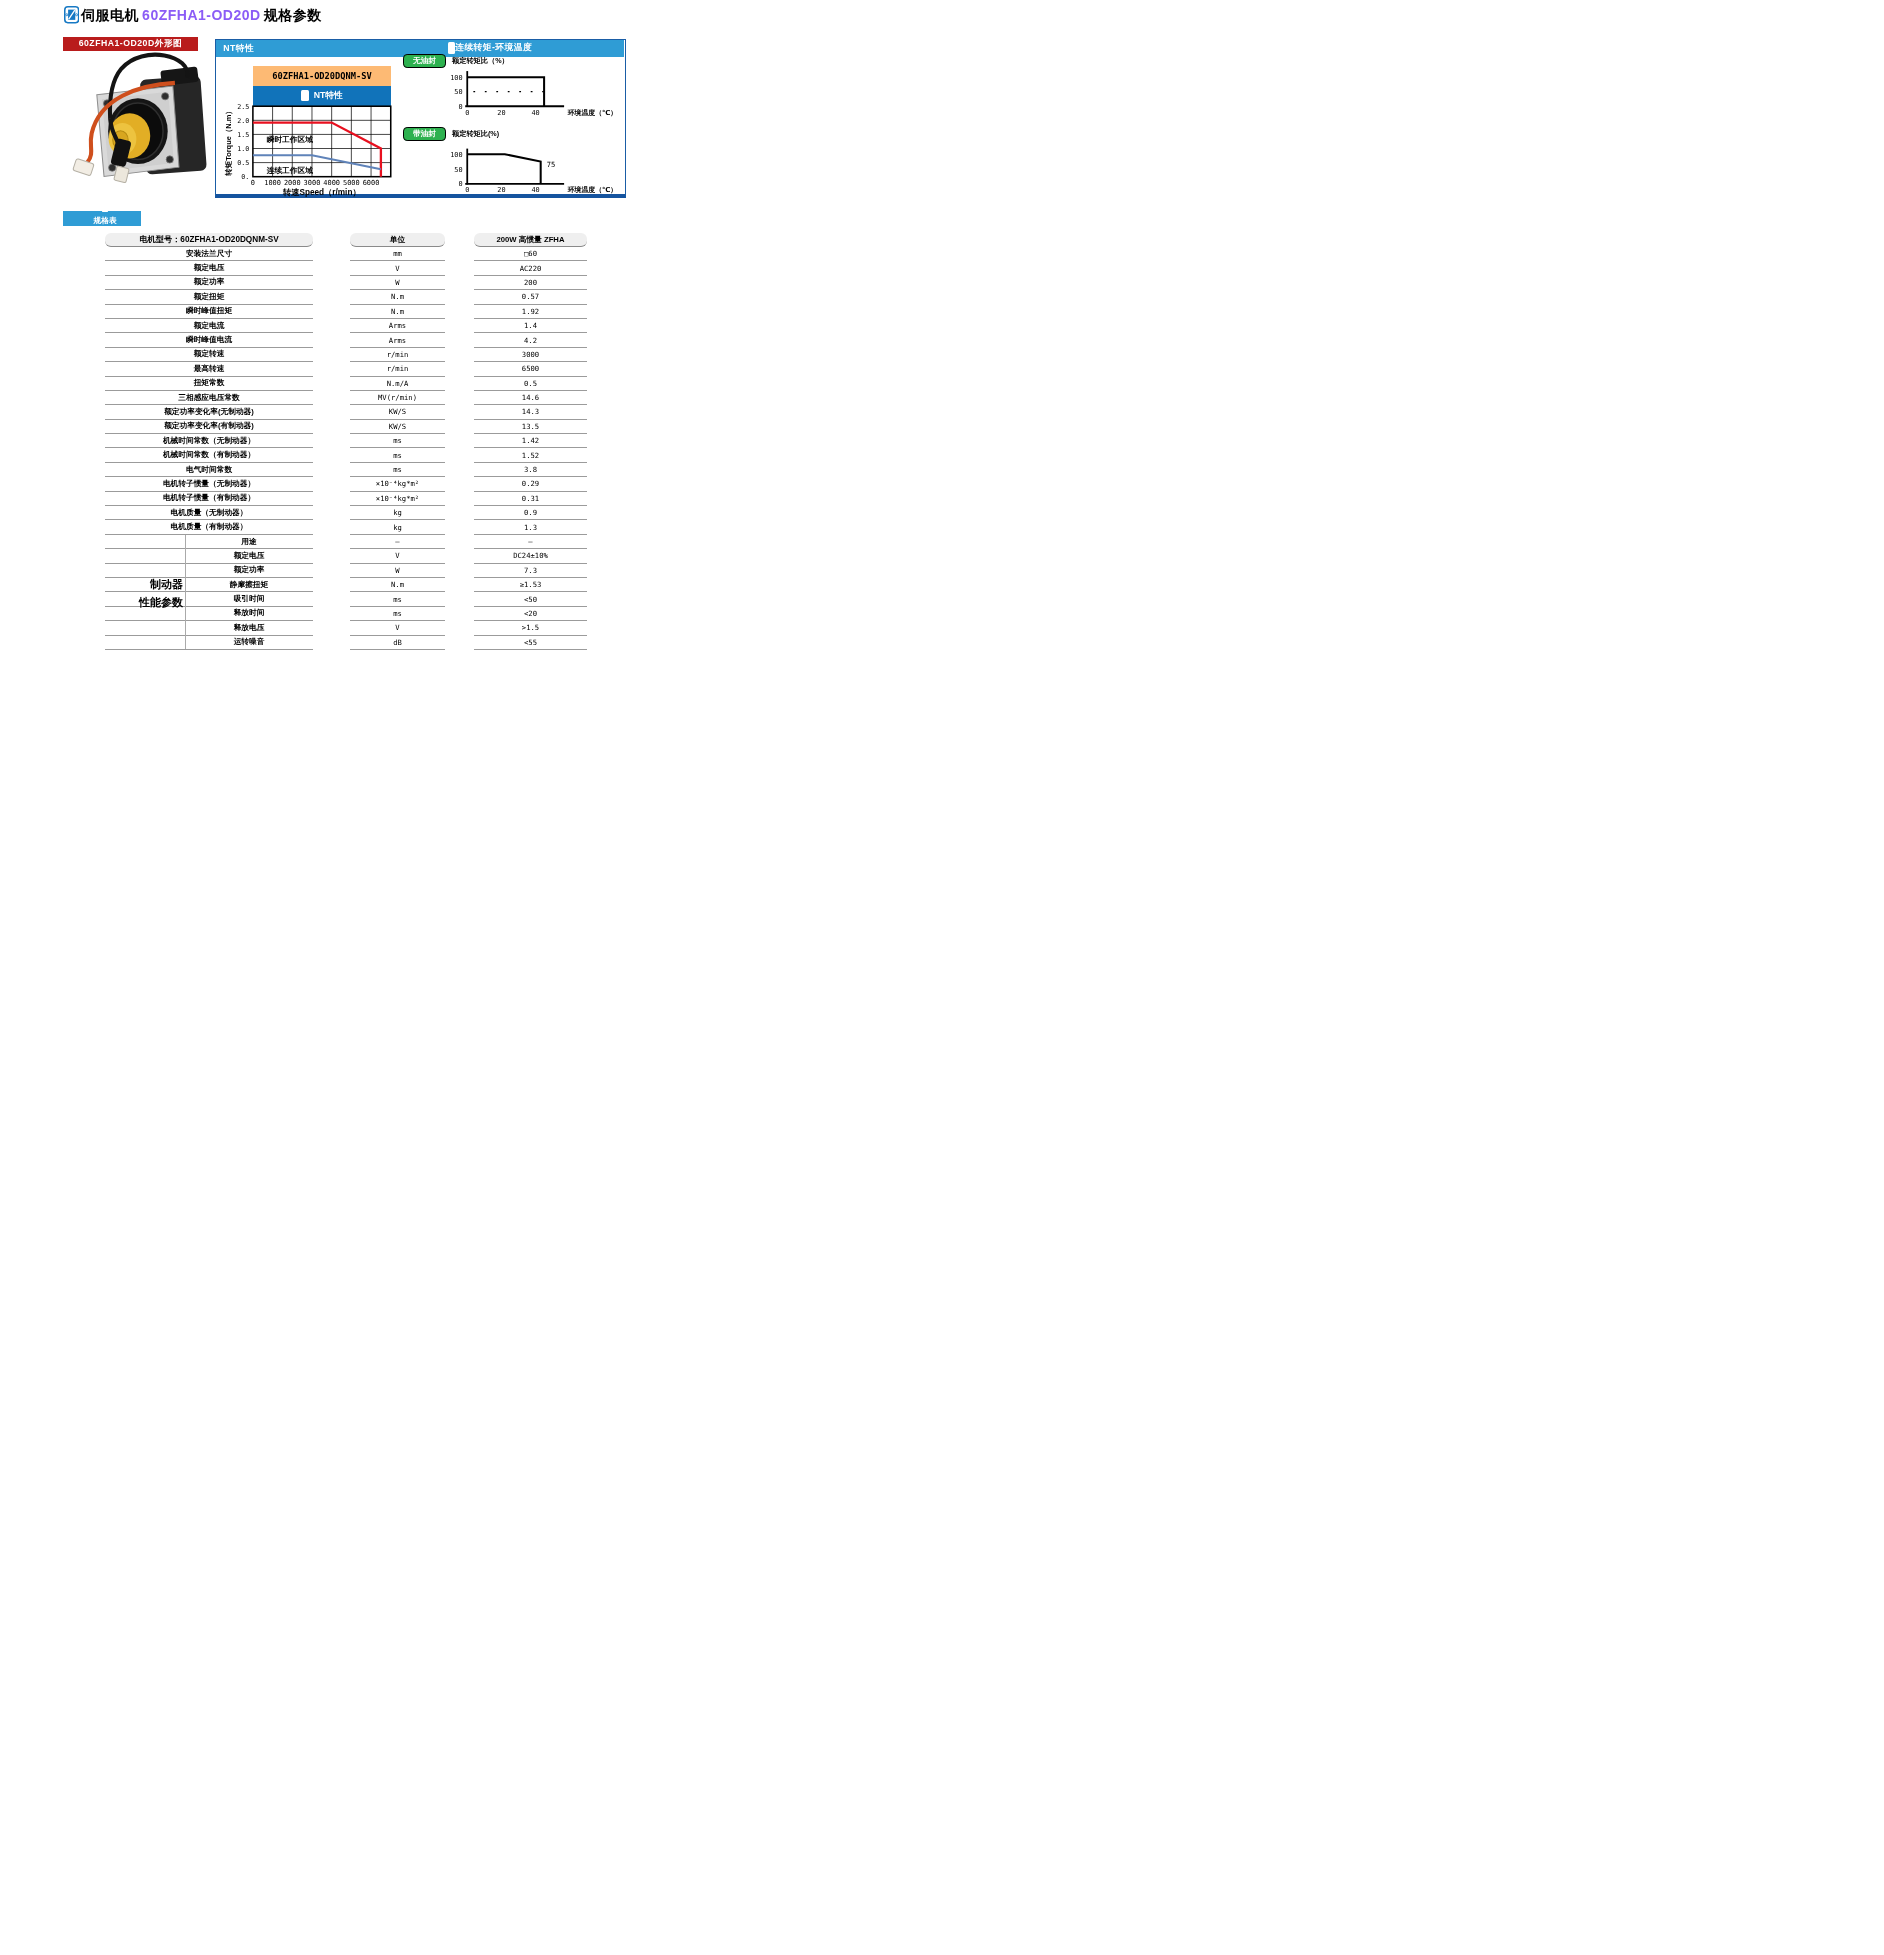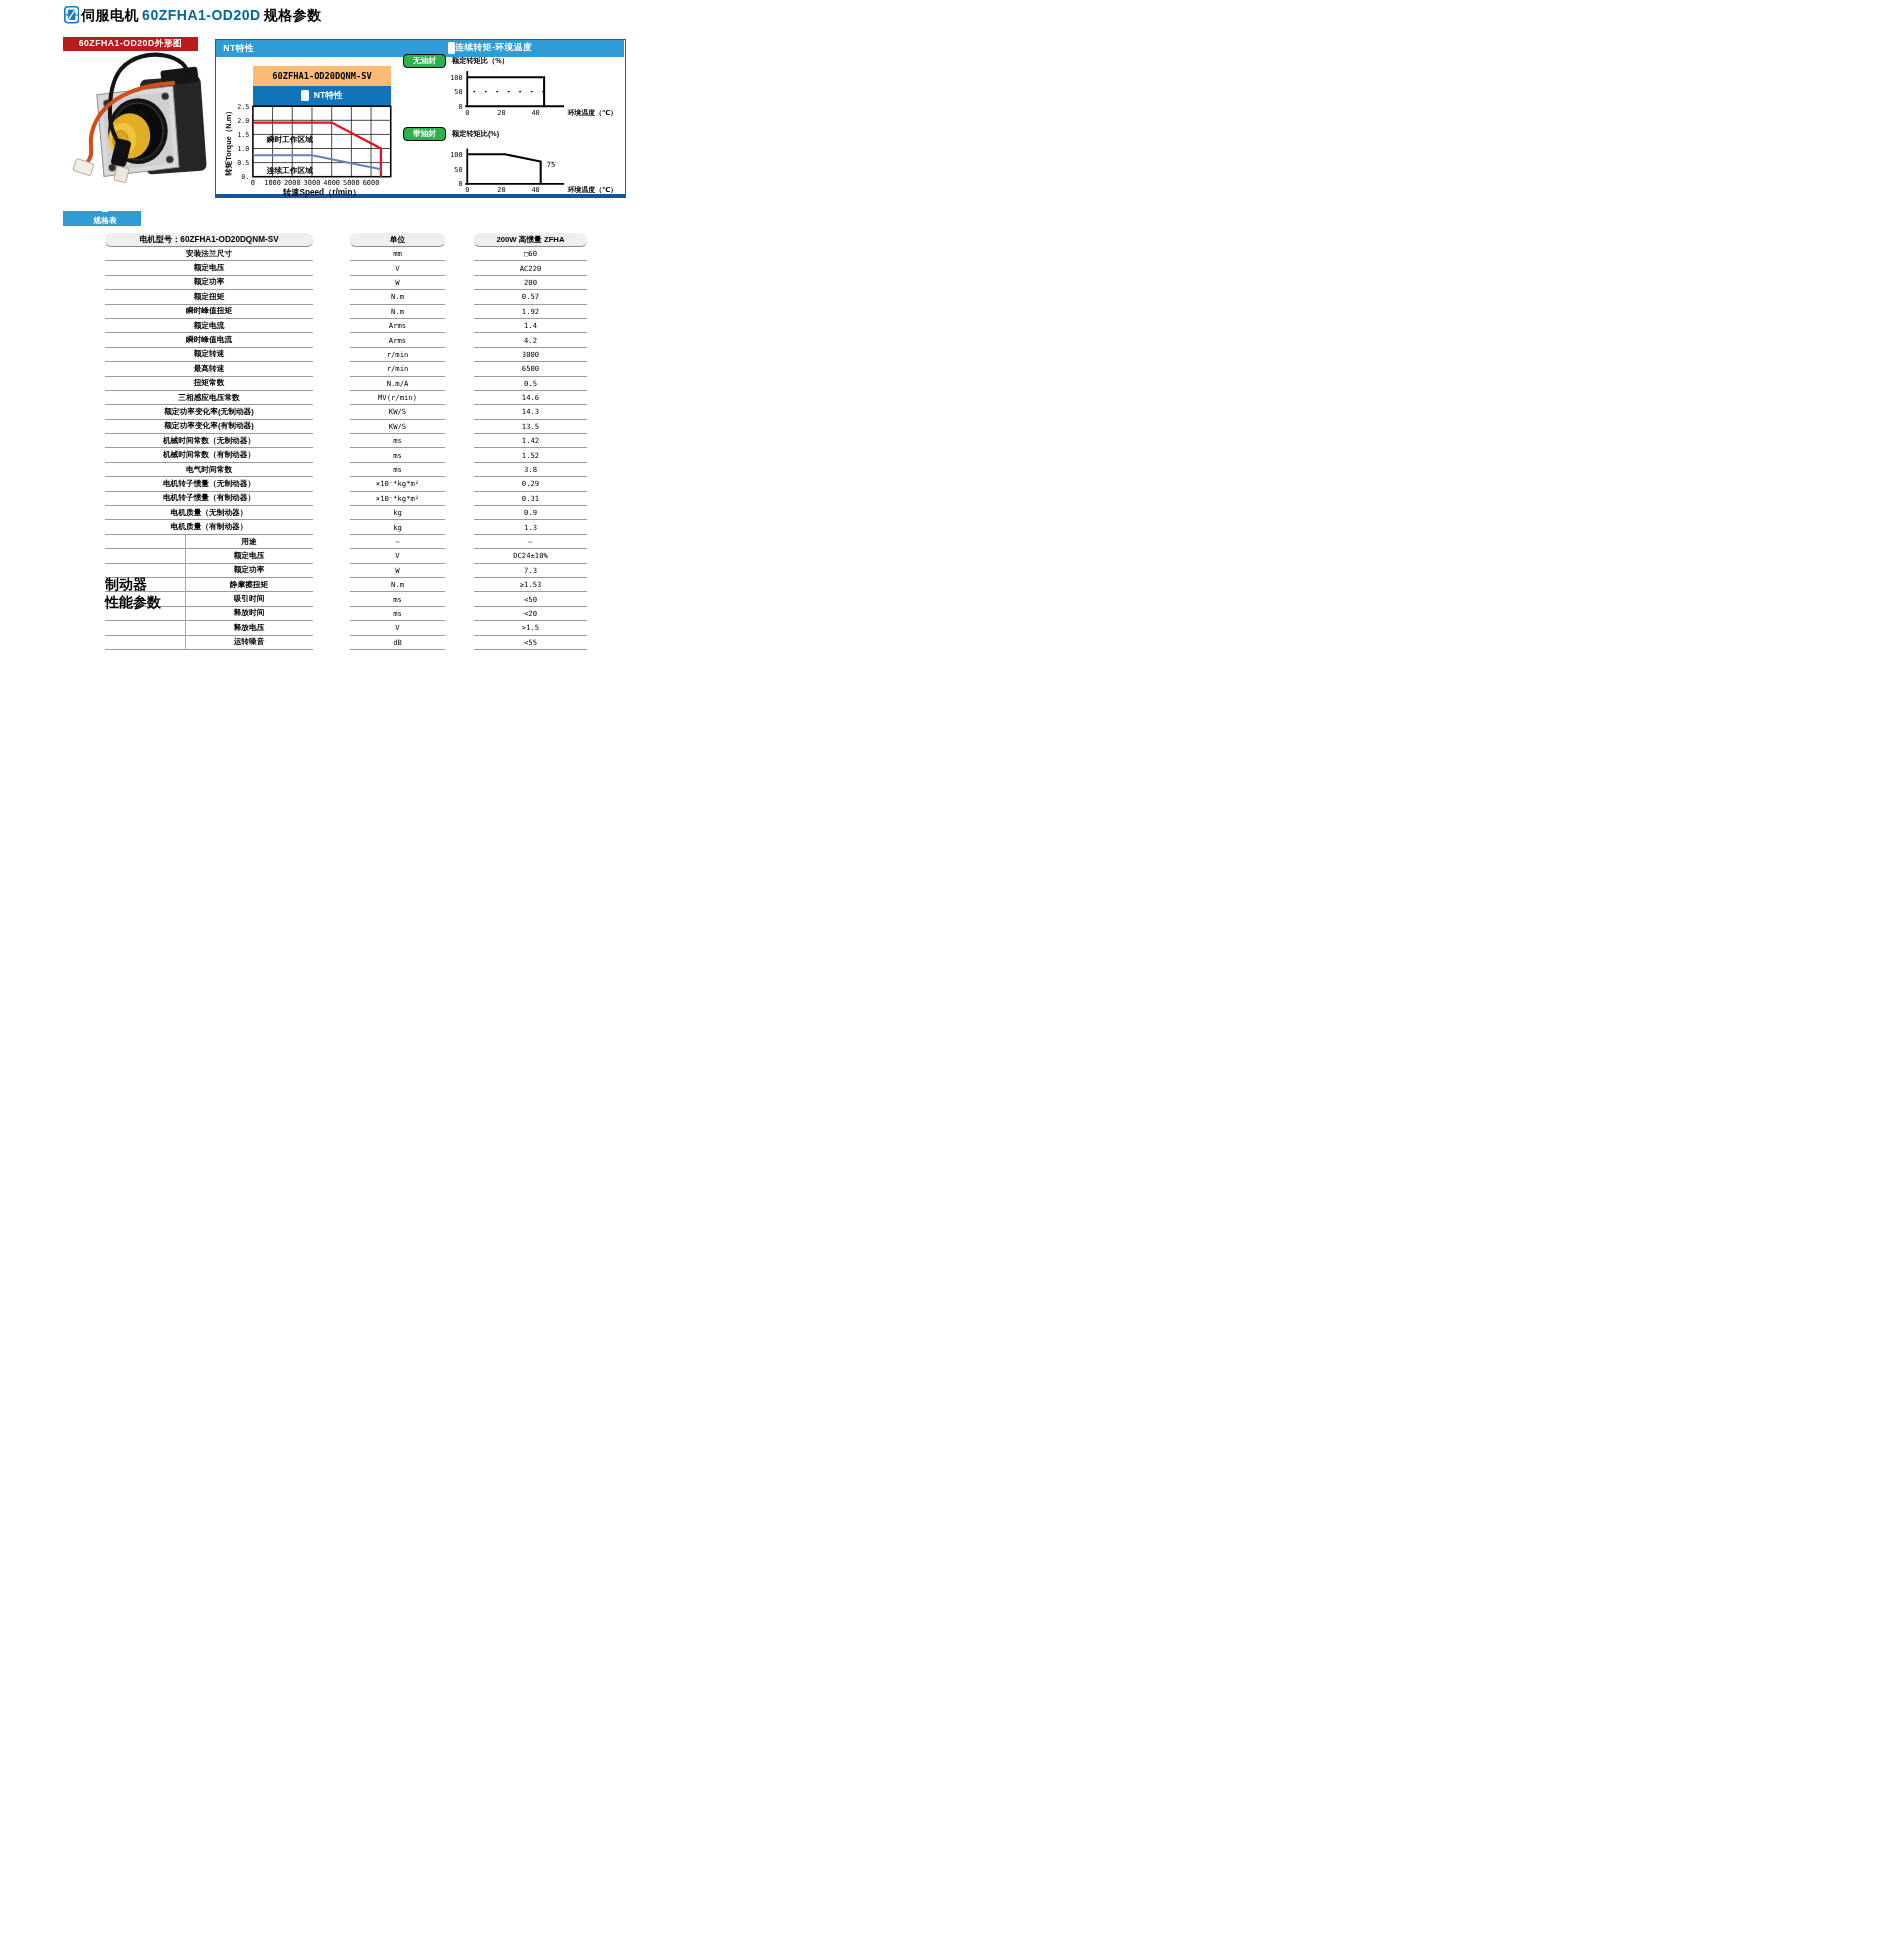--- a/index.html
+++ b/index.html
@@ -2,21 +2,21 @@
 <html style="font-size:8.2px"><head>
 <meta charset="utf-8">
 <style>
   html,body{margin:0;padding:0;background:#fff;}
   #page{position:relative;width:628px;height:652px;background:#fff;overflow:hidden;
         font-family:"Liberation Sans","DejaVu Sans",sans-serif;color:#000;}
   .abs{position:absolute;}
 
   
   #page-title{position:absolute;left:81px;top:7.2px;font-size:14px;font-weight:bold;letter-spacing:0.5px;white-space:nowrap;}
-  #page-title .model{color:#0369a1;padding:0 3.1px;}
+  #page-title .model{color:#8b5cf6;padding:0 3.1px;}
 
   
   #photo-banner{position:absolute;left:63px;top:37px;width:135px;height:14.4px;background:#b91c1c;
     color:#fff;font-size:8.7px;font-weight:bold;display:flex;align-items:center;justify-content:center;letter-spacing:0.5px;}
   #photo-box{position:absolute;left:66px;top:51px;width:150px;height:145px;background:#fff;}
 
   
   #nt-panel{position:absolute;left:215px;top:39px;width:411px;height:159px;box-sizing:border-box;
     border:1.5px solid #1a5da6;border-bottom:4.1px solid #15549f;background:#fff;}
   #nt-header{position:absolute;left:216px;top:40px;width:408px;height:17px;background:#2f9cd5;}
@@ -48,22 +48,22 @@
   .tcol{position:absolute;top:233px;}
   #tcol-name{left:105px;width:208px;}
   #tcol-unit{left:350px;width:95px;}
   #tcol-value{left:474px;width:113px;}
   .tcell{height:13.4px;border-bottom:1px solid #9b9b9b;display:flex;align-items:center;justify-content:center;
     box-sizing:content-box;font-size:7.7px;font-weight:bold;white-space:nowrap;}
   .tcell.head{height:13px;background:#efefef;border-bottom:1.5px solid #8a8a8a;font-size:7.7px;border-radius:6px;}
   .tcell.mono{font-family:"DejaVu Sans Mono",monospace;font-weight:normal;font-size:7.2px;}
   .tcell.sub{padding-left:80px;width:128px;}
   #brake-divider{position:absolute;left:185px;top:535px;width:1px;height:114px;background:#aaa;}
-  #brake-group{position:absolute;left:105px;top:576px;width:78px;text-align:left;
-    font-size:14px;font-weight:bold;line-height:17.5px;}
+  #brake-group{position:absolute;left:105px;top:576px;width:78px;text-align:right;
+    font-size:11px;font-weight:bold;line-height:17.5px;}
 
   svg text{font-family:"DejaVu Sans Mono",monospace;}
   svg text.cjk{font-family:"Liberation Sans","DejaVu Sans",sans-serif;font-weight:bold;}
 </style>
 </head>
 <body>
 
 <div id="page">
 
   <svg class="abs" style="left:64px;top:6.2px" width="15.4" height="17.5" viewBox="0 0 30 34">

